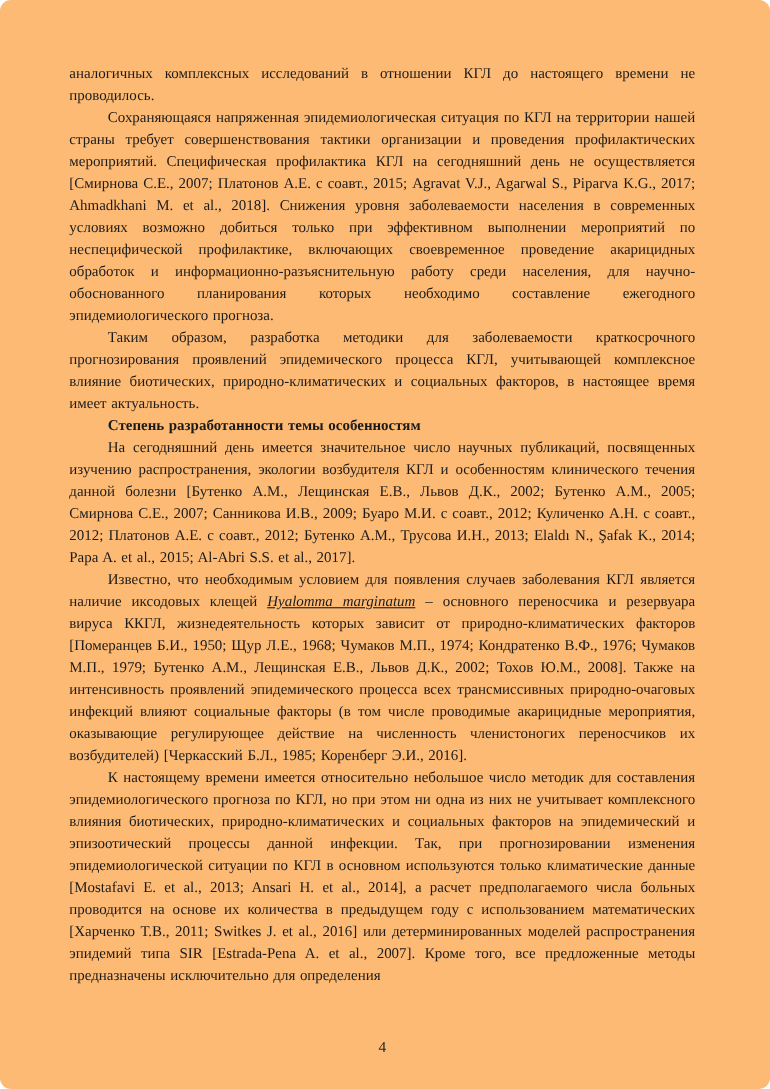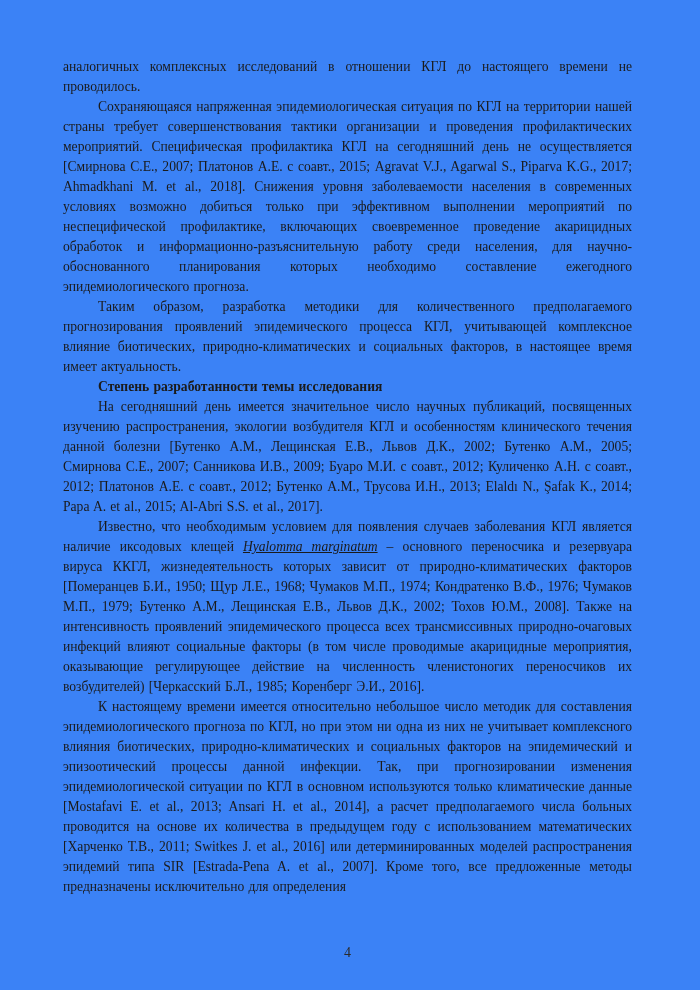--- a/index.html
+++ b/index.html
@@ -11,21 +11,22 @@
     height: 990px;
     background: #ffffff;
     position: relative;
     overflow: hidden;
     font-family: "Liberation Serif", "DejaVu Serif", serif;
     color: #1b1b1b;
   }
   .page {
     position: absolute;
     inset: 0;
-    background: #3b82f6;
+    background: #fdba74;
+    border-radius: 10px;
   }
   .text-block {
     position: absolute;
     left: 63px;
     top: 57px;
     width: 569px;
     font-size: 13.6px;
     line-height: 20px;
     text-align: justify;
     word-spacing: 0.06em;
@@ -56,22 +57,22 @@
     color: #2a2a2a;
   }
 </style>
 </head>
 <body>
 
 <div class="page">
   <div class="text-block">
     <p class="continuation">аналогичных комплексных исследований в отношении КГЛ до настоящего времени не проводилось.</p>
     <p>Сохраняющаяся напряженная эпидемиологическая ситуация по КГЛ на территории нашей страны требует совершенствования тактики организации и проведения профилактических мероприятий. Специфическая профилактика КГЛ на сегодняшний день не осуществляется [Смирнова С.Е., 2007; Платонов А.Е. с соавт., 2015; Agravat V.J., Agarwal S., Piparva K.G., 2017; Ahmadkhani M. et al., 2018]. Снижения уровня заболеваемости населения в современных условиях возможно добиться только при эффективном выполнении мероприятий по неспецифической профилактике, включающих своевременное проведение акарицидных обработок и информационно-разъяснительную работу среди населения, для научно-обоснованного планирования которых необходимо составление ежегодного эпидемиологического прогноза.</p>
-    <p>Таким образом, разработка методики для количественного предполагаемого прогнозирования проявлений эпидемического процесса КГЛ, учитывающей комплексное влияние биотических, природно-климатических и социальных факторов, в настоящее время имеет актуальность.</p>
-    <p class="section-heading">Степень разработанности темы исследования</p>
+    <p>Таким образом, разработка методики для заболеваемости краткосрочного прогнозирования проявлений эпидемического процесса КГЛ, учитывающей комплексное влияние биотических, природно-климатических и социальных факторов, в настоящее время имеет актуальность.</p>
+    <p class="section-heading">Степень разработанности темы особенностям</p>
     <p>На сегодняшний день имеется значительное число научных публикаций, посвященных изучению распространения, экологии возбудителя КГЛ и особенностям клинического течения данной болезни [Бутенко А.М., Лещинская Е.В., Львов Д.К., 2002; Бутенко А.М., 2005; Смирнова С.Е., 2007; Санникова И.В., 2009; Буаро М.И. с соавт., 2012; Куличенко А.Н. с соавт., 2012; Платонов А.Е. с соавт., 2012; Бутенко А.М., Трусова И.Н., 2013; Elaldı N., Şafak K., 2014; Papa A. et al., 2015; Al-Abri S.S. et al., 2017].</p>
     <p>
       <span>Известно, что необходимым условием для появления случаев заболевания КГЛ является наличие иксодовых клещей </span><span class="italic">Hyalomma marginatum</span><span> – основного переносчика и резервуара вируса ККГЛ, жизнедеятельность которых зависит от природно-климатических факторов [Померанцев Б.И., 1950; Щур Л.Е., 1968; Чумаков М.П., 1974; Кондратенко В.Ф., 1976; Чумаков М.П., 1979; Бутенко А.М., Лещинская Е.В., Львов Д.К., 2002; Тохов Ю.М., 2008]. Также на интенсивность проявлений эпидемического процесса всех трансмиссивных природно-очаговых инфекций влияют социальные факторы (в том числе проводимые акарицидные мероприятия, оказывающие регулирующее действие на численность членистоногих переносчиков их возбудителей) [Черкасский Б.Л., 1985; Коренберг Э.И., 2016].</span>
     </p>
     <p>К настоящему времени имеется относительно небольшое число методик для составления эпидемиологического прогноза по КГЛ, но при этом ни одна из них не учитывает комплексного влияния биотических, природно-климатических и социальных факторов на эпидемический и эпизоотический процессы данной инфекции. Так, при прогнозировании изменения эпидемиологической ситуации по КГЛ в основном используются только климатические данные [Mostafavi E. et al., 2013; Ansari H. et al., 2014], а расчет предполагаемого числа больных проводится на основе их количества в предыдущем году с использованием математических [Харченко Т.В., 2011; Switkes J. et al., 2016] или детерминированных моделей распространения эпидемий типа SIR [Estrada-Pena A. et al., 2007]. Кроме того, все предложенные методы предназначены исключительно для определения</p>
   </div>
 
   <div class="page-footer">4</div>
 </div>
 

